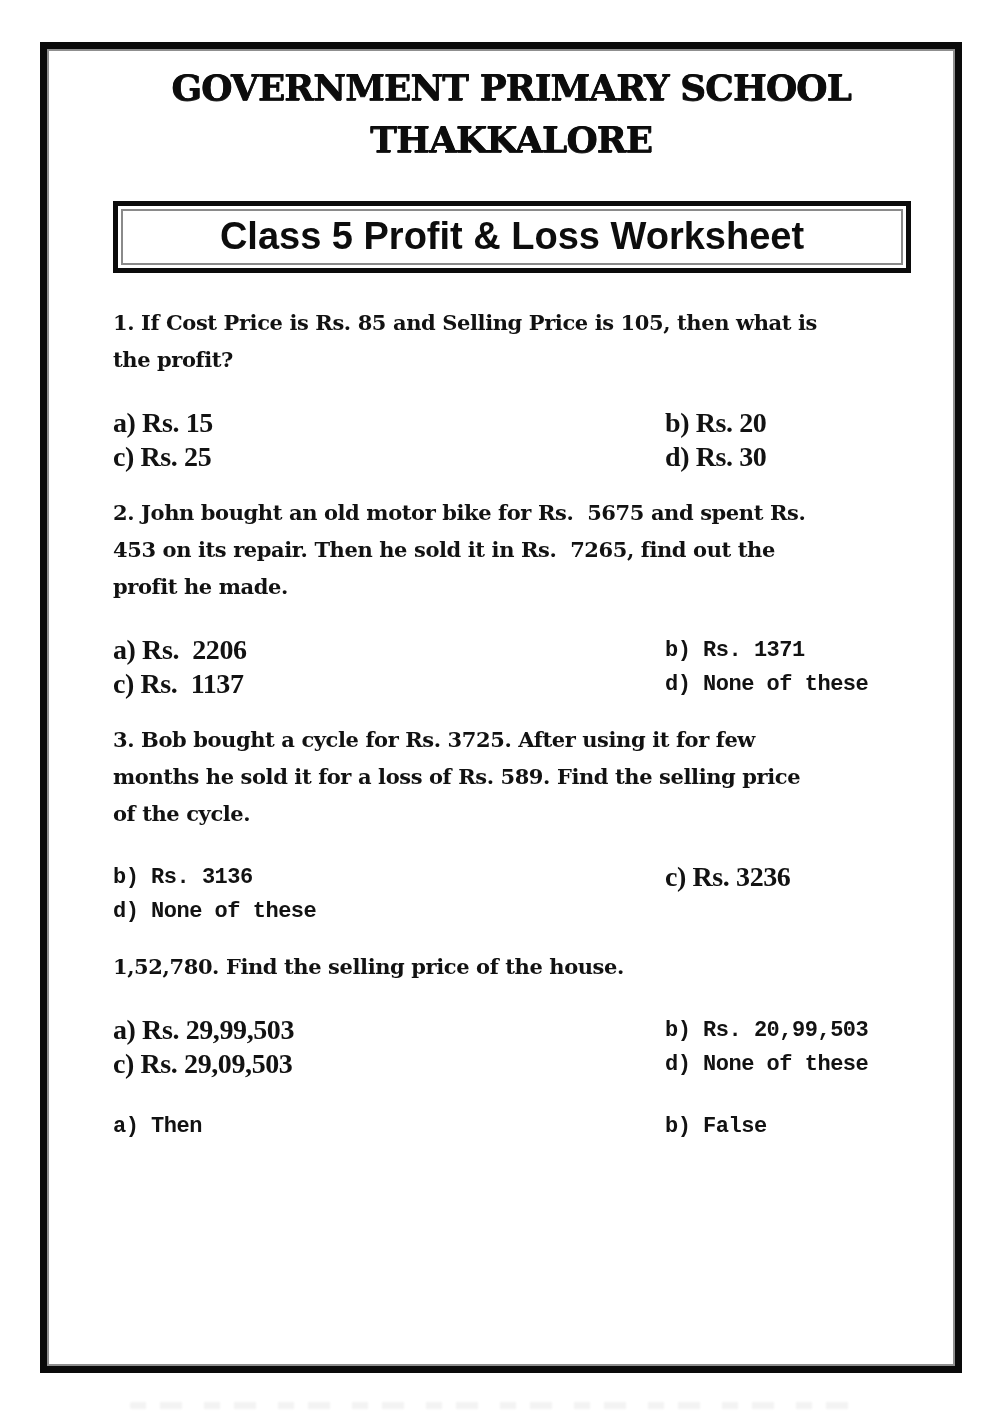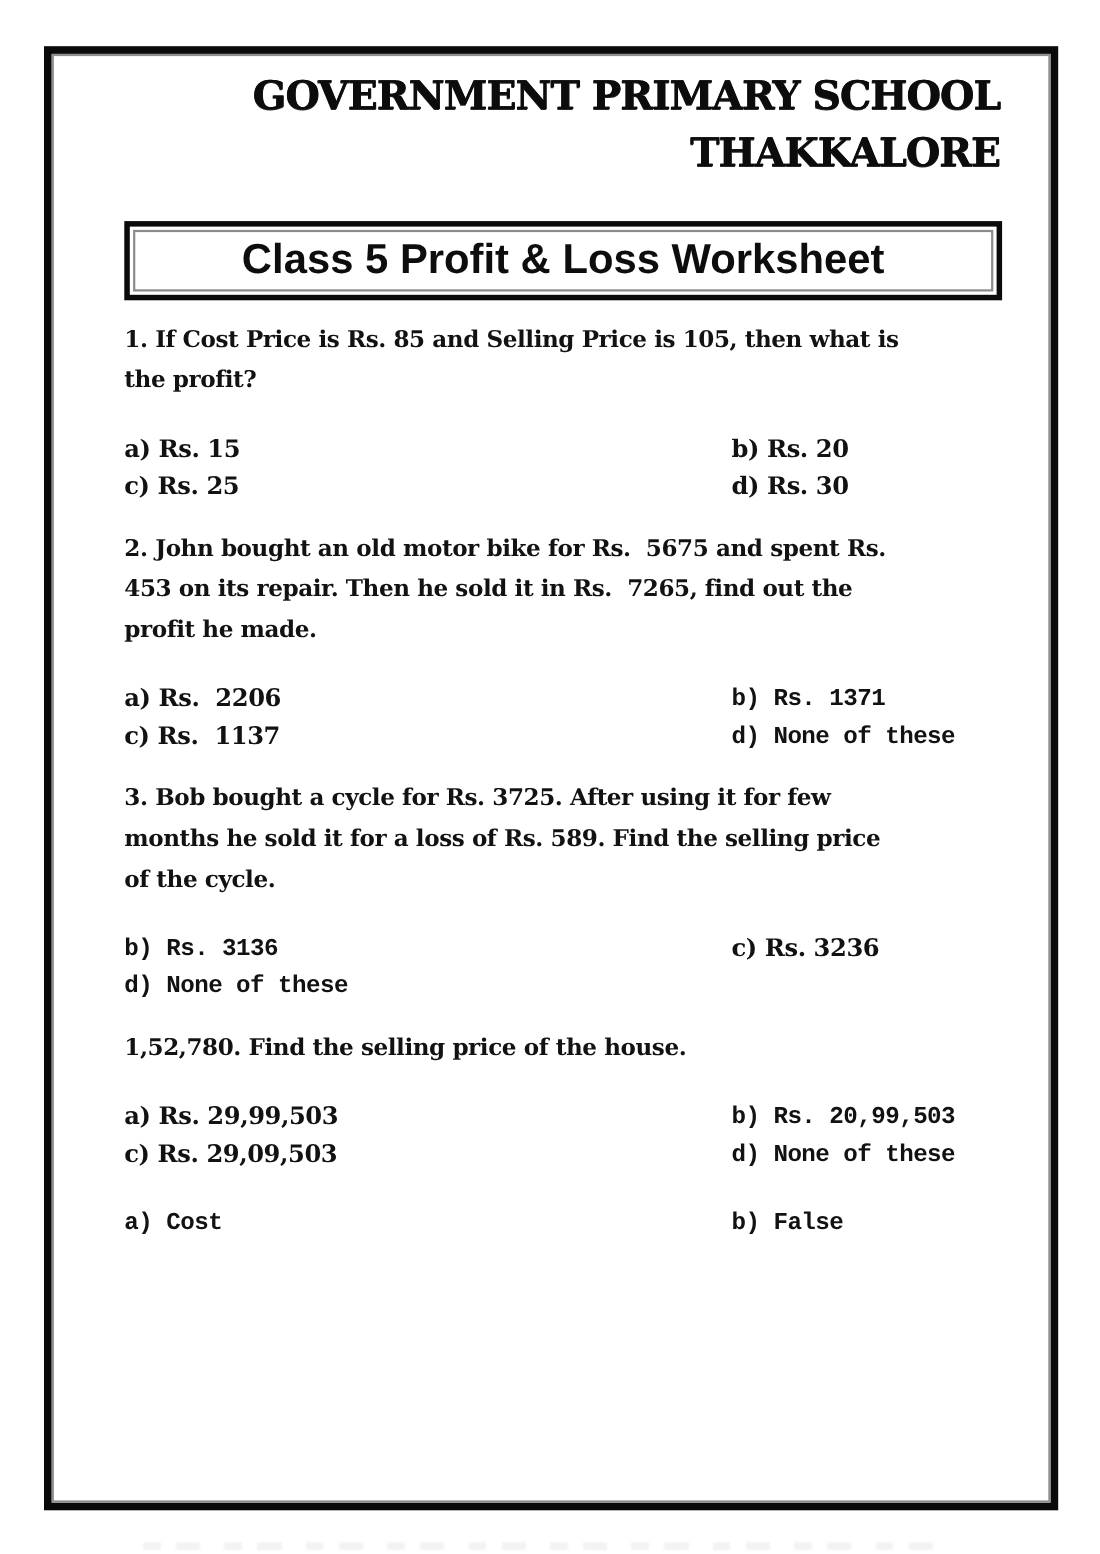--- a/index.html
+++ b/index.html
@@ -27,23 +27,23 @@
     text-align:center;
     font-family:"DejaVu Serif", serif;
     font-weight:900;
     font-size:36px;
     line-height:52px;
     letter-spacing:-1px;
     color:#0c0c0c;
     text-shadow:0 1px 0 #2a2a2a, 0.5px 0 0 #000;
     margin-top:4px;
   }
-  .school-line{display:block;white-space:pre;text-align:right;}
+  .school-line{display:block;white-space:pre;}
   .title-box{
-    margin:36px auto 16px auto;
+    margin:36px auto 31px auto;
     width:798px;
     box-sizing:border-box;
     border:5px solid #0b0b0b;
     padding:3px;
     background:#ffffff;
   }
   .title-box-inner{
     border:2px solid #8a8a8a;
     text-align:center;
     padding:3px 0 5px 0;
@@ -67,26 +67,27 @@
   }
   .q-line{display:block;white-space:pre;}
   .options{
     margin-top:28px;
     display:grid;
     grid-template-columns:552px auto;
     grid-auto-rows:34px;
     align-items:center;
   }
   .option{
-    font-size:22px;
+    font-size:28px;
     font-weight:bold;
     letter-spacing:-0.4px;
     color:#121212;
     white-space:pre;
     cursor:pointer;
+    font-family:Liberation Serif, serif;
   }
   .option.mono{
     font-family:"Liberation Mono", monospace;
     font-weight:600;
     font-size:22px;
     letter-spacing:-0.5px;
   }
   .bottom-fragment{
     position:absolute;
     left:130px;top:1402px;
@@ -161,21 +162,21 @@
             </div>
             <div class="options">
               <span class="option">a) Rs. 29,99,503</span>
               <span class="option mono">b) Rs. 20,99,503</span>
               <span class="option">c) Rs. 29,09,503</span>
               <span class="option mono">d) None of these</span>
             </div>
           </div>
           <div class="question">
             <div class="options">
-              <span class="option mono">a) Cost</span>
+              <span class="option mono">a) Then</span>
               <span class="option mono">b) False</span>
             </div>
           </div>
         </div>
 
     </div>
   </div>
   <div class="bottom-fragment"></div>
 </div>
 

